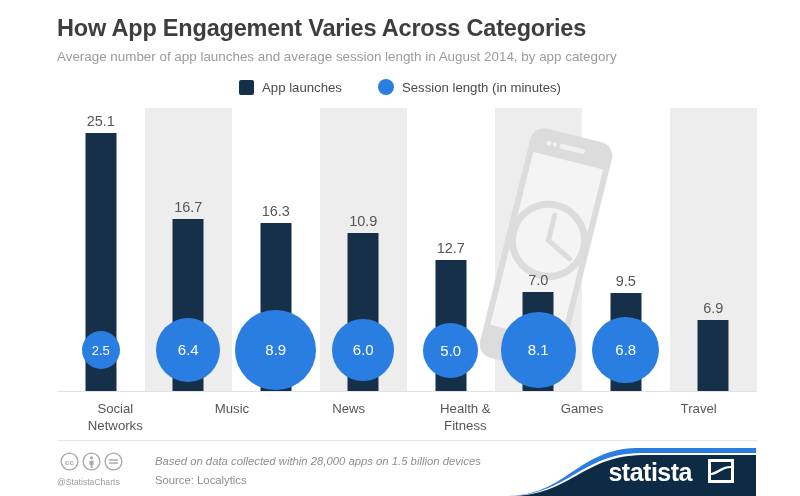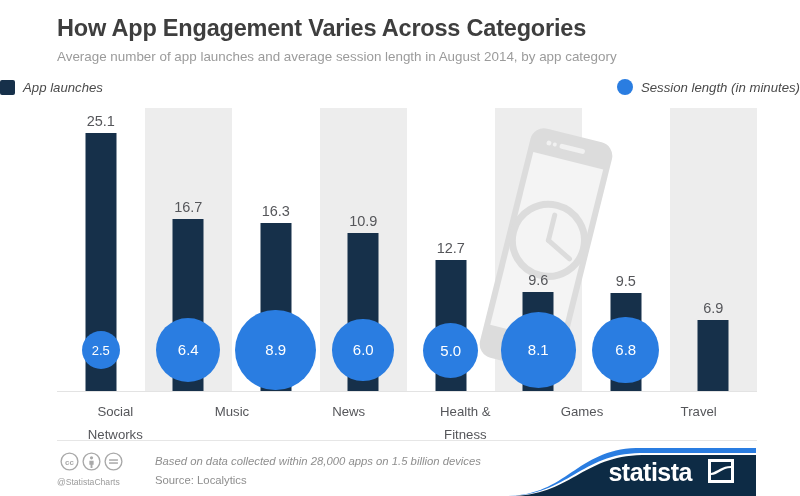--- a/index.html
+++ b/index.html
@@ -48,24 +48,23 @@
     white-space: nowrap;
   }
 
   
   .legend {
     position: absolute;
     left: 0;
     top: 79px;
     width: 800px;
     display: flex;
-    justify-content: space-between;
+    justify-content: center;
     align-items: center;
     gap: 36px;
-    font-style: italic;
   }
   .legend-item {
     display: flex;
     align-items: center;
     gap: 8px;
   }
   .legend-swatch-square {
     width: 15px;
     height: 15px;
     background: #16304a;
@@ -173,21 +172,21 @@
     left: 57px;
     top: 394px;
     width: 700px;
     display: flex;
   }
   .xlabel {
     flex: 1 1 0;
     text-align: center;
     font-size: 13.2px;
     color: #55565a;
-    line-height: 23px;
+    line-height: 17px;
     padding-top: 6px;
   }
 
   
   .footer {
     position: absolute;
     left: 0;
     top: 440px;
     width: 756px;
     height: 56px;
@@ -329,21 +328,21 @@
         <div class="bar-value" style="bottom: 162.48px;">10.9</div>
         <div class="bubble" style="width: 61.6px; height: 61.6px; background: rgb(42, 125, 225); margin-left: -30.8px; top: 211.2px; font-size: 15px;">6.0</div>
       </div>
       <div class="col">
         <div class="bar" style="height: 130.695px; background: rgb(22, 48, 74);"></div>
         <div class="bar-value" style="bottom: 134.695px;">12.7</div>
         <div class="bubble" style="width: 55px; height: 55px; background: rgb(42, 125, 225); margin-left: -27.5px; top: 214.5px; font-size: 15px;">5.0</div>
       </div>
       <div class="col">
         <div class="bar" style="height: 98.7927px; background: rgb(22, 48, 74);"></div>
-        <div class="bar-value" style="bottom: 102.793px;">9.6</div>
+        <div class="bar-value" style="bottom: 102.793px;">7.0</div>
         <div class="bubble" style="width: 75.46px; height: 75.46px; background: rgb(42, 125, 225); margin-left: -37.73px; top: 204.27px; font-size: 15px;">8.1</div>
       </div>
       <div class="col">
         <div class="bar" style="height: 97.7636px; background: rgb(22, 48, 74);"></div>
         <div class="bar-value" style="bottom: 101.764px;">9.5</div>
         <div class="bubble" style="width: 66.88px; height: 66.88px; background: rgb(42, 125, 225); margin-left: -33.44px; top: 208.56px; font-size: 15px;">6.8</div>
       </div>
       <div class="col">
         <div class="bar" style="height: 71.0073px; background: rgb(22, 48, 74);"></div>
         <div class="bar-value" style="bottom: 75.0073px;">6.9</div>

